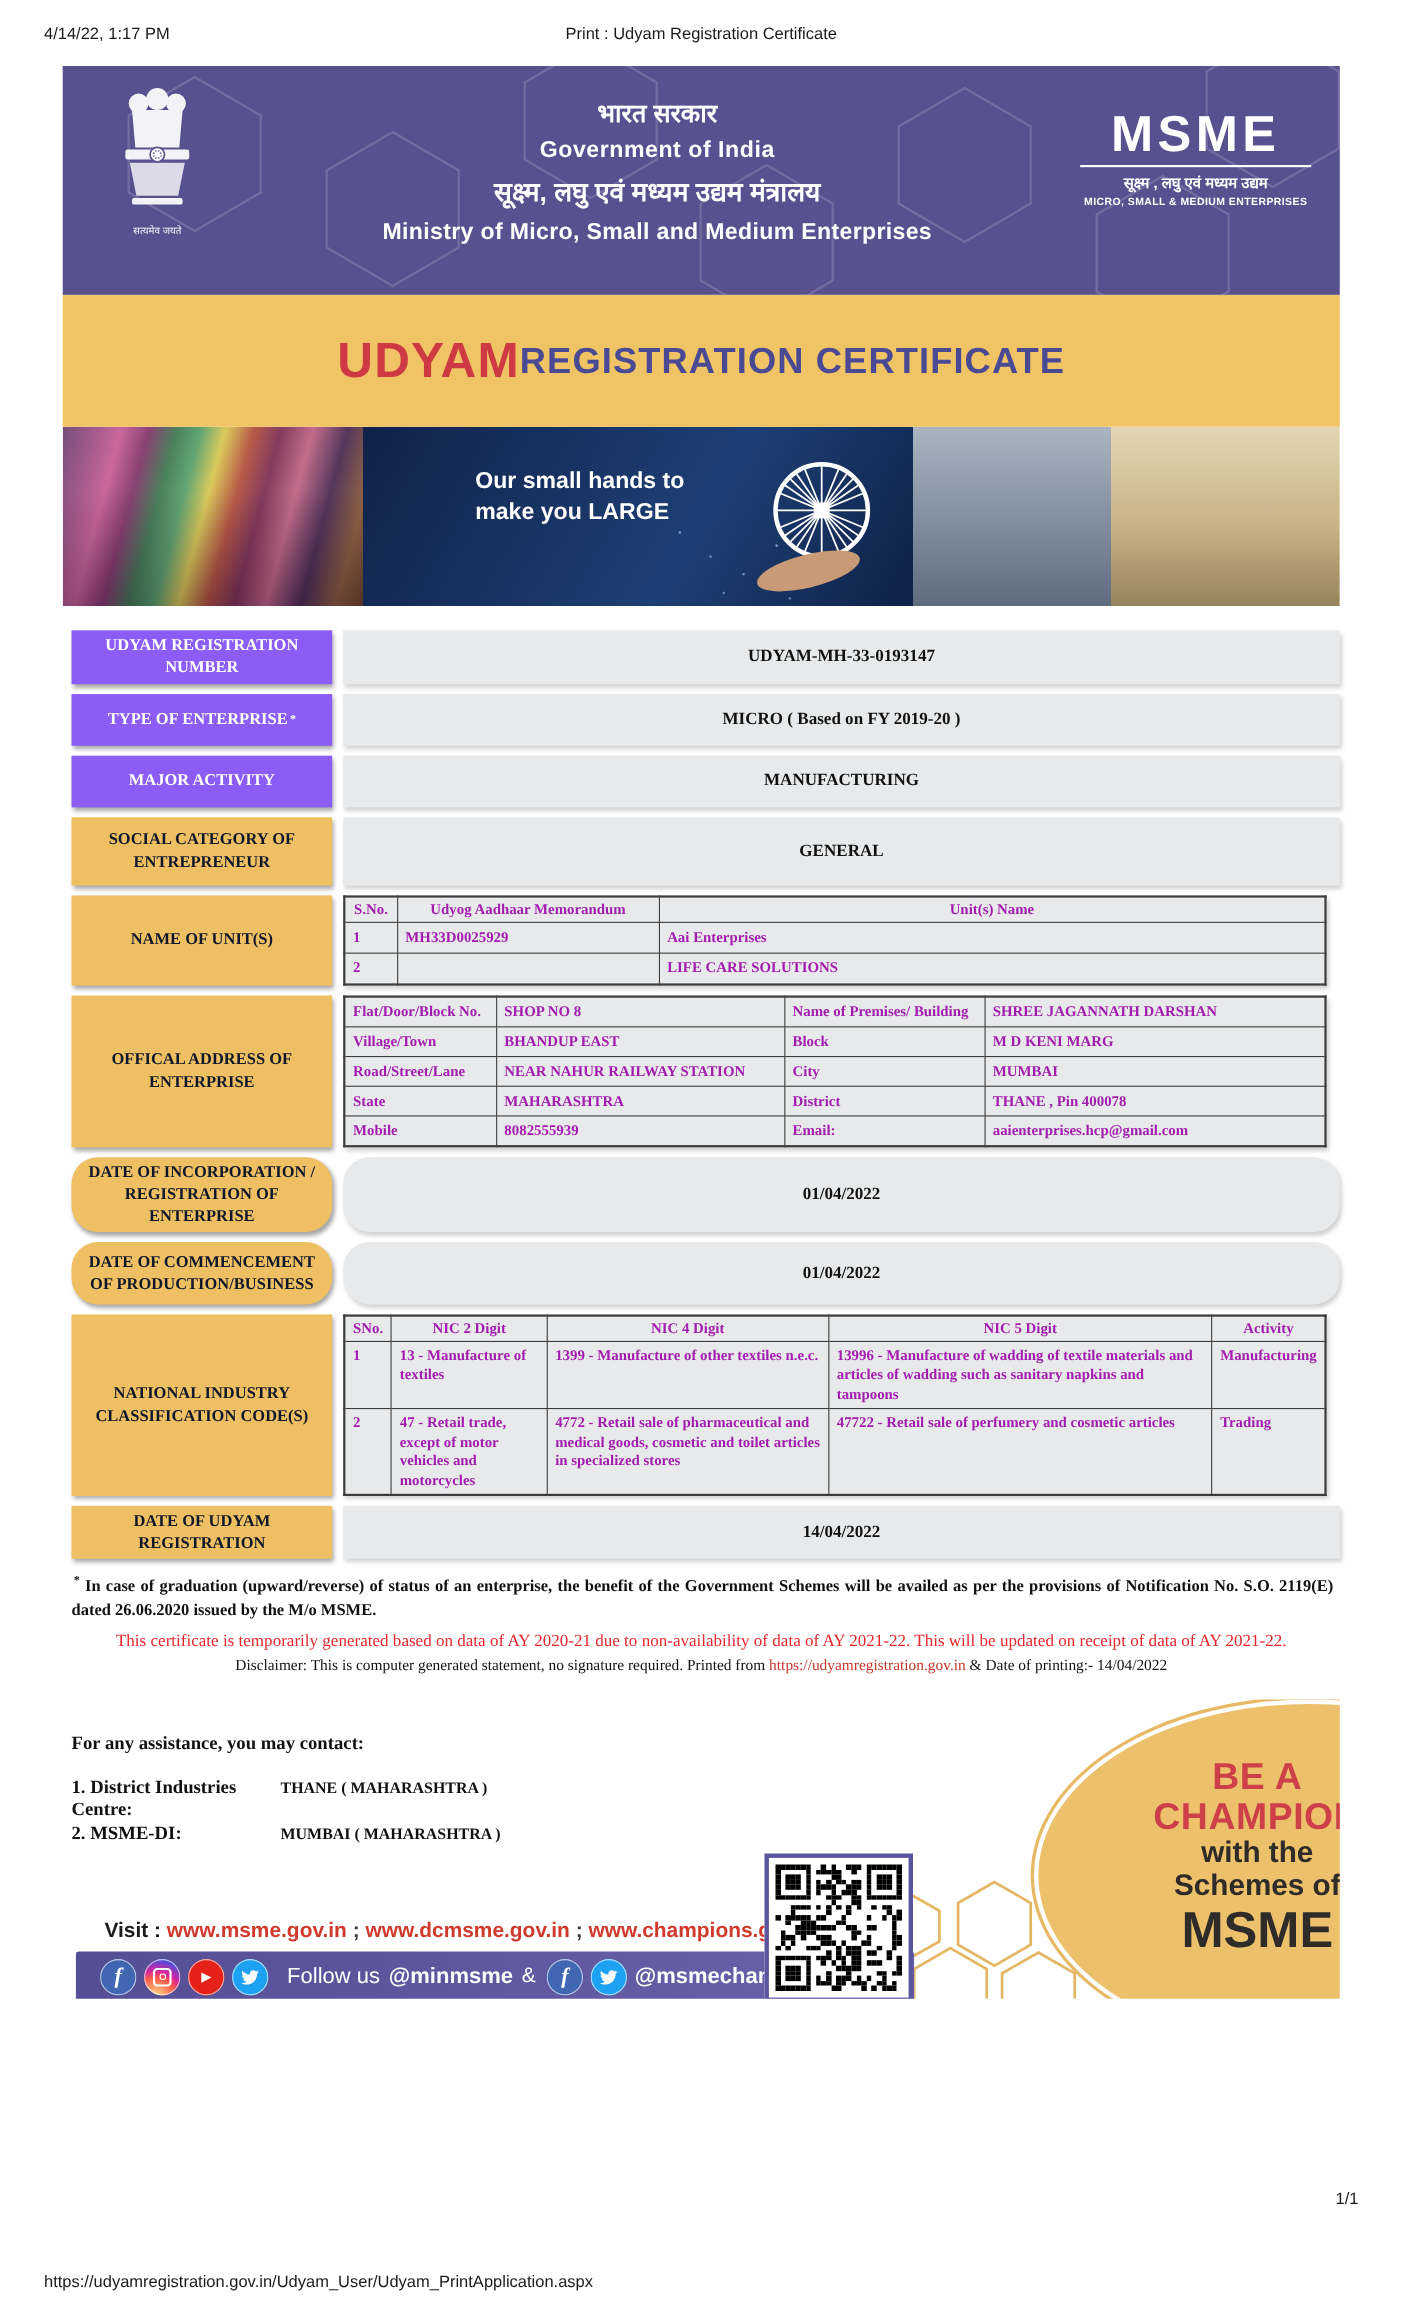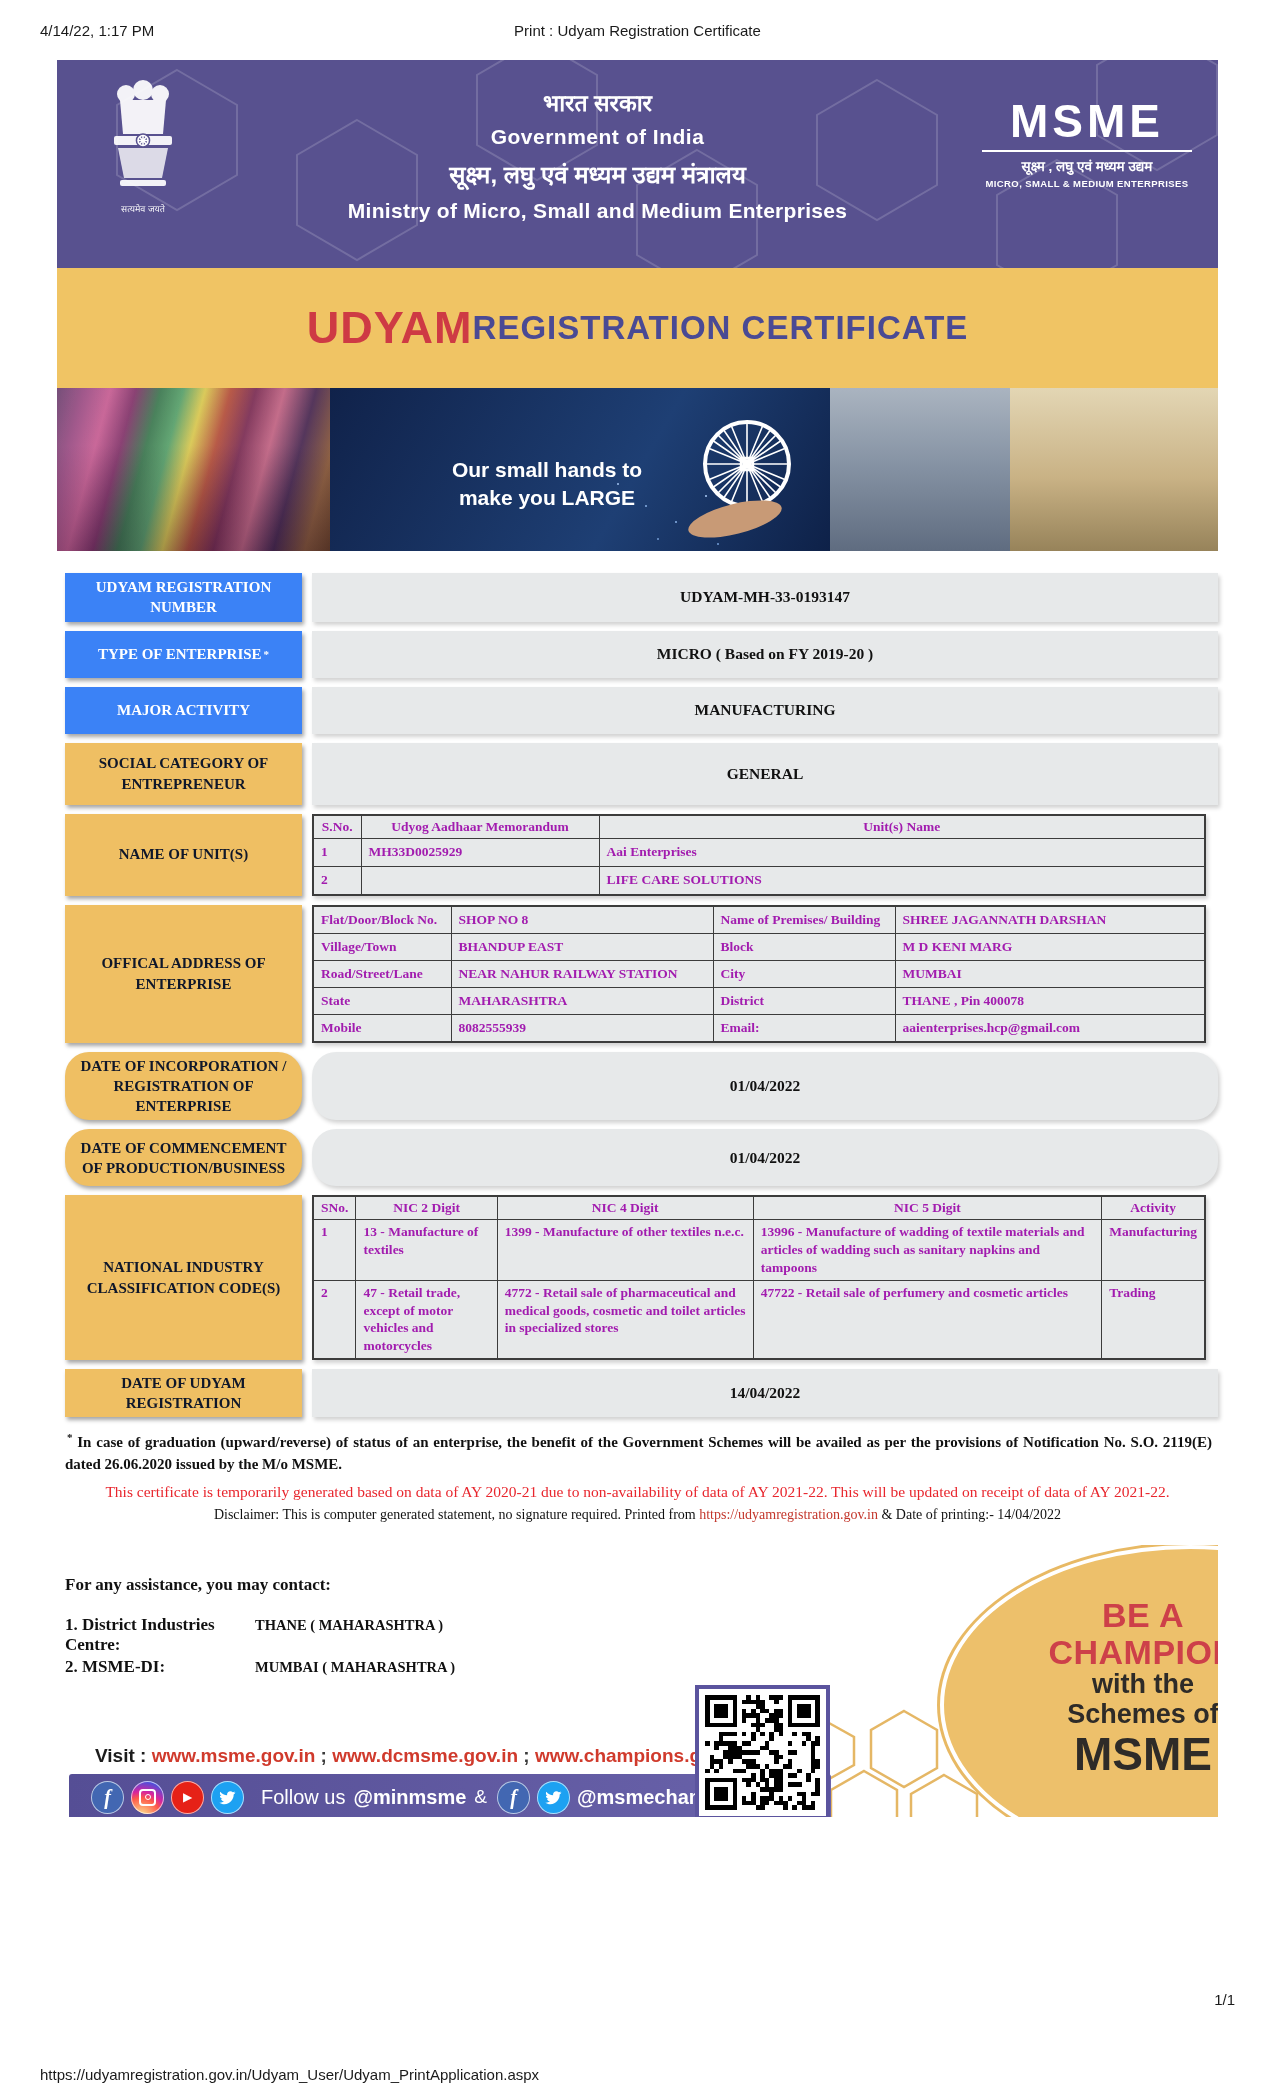--- a/index.html
+++ b/index.html
@@ -40,37 +40,37 @@
   
   .hero{position:relative;height:163px;overflow:hidden;}
   .seg{position:absolute;top:0;bottom:0;}
   .seg-craft{left:0;width:273px;background:
      linear-gradient(0deg, rgba(25,12,35,.28), rgba(255,255,255,.06) 65%),
      linear-gradient(105deg,#6d4471 0%,#9c4f85 9%,#c65f93 17%,#83366b 25%,#3f7a52 33%,
         #59a06b 40%,#d8c751 47%,#b4513d 55%,#7c2f55 63%,#c06483 72%,#4a2a52 82%,#8a5a3a 92%,#6b4226 100%);}
   .seg-navy{left:273px;width:500px;background:linear-gradient(120deg,#10224a,#1e3f74 60%,#0e2148);}
   .seg-office{left:773px;width:180px;background:linear-gradient(#aab4c0 0%,#8794a5 45%,#5f6c80 100%);}
   .seg-farm{left:953px;right:0;background:linear-gradient(#e3d6b4 0%,#c9b285 55%,#97835a 100%);}
-  .tagline{position:absolute;left:375px;top:68px;width:230px;text-align:center;color:#fff;
+  .tagline{position:absolute;left:375px;top:36px;width:230px;color:#fff;
            font-size:21px;font-weight:600;line-height:1.35;}
   .wheel{position:absolute;left:642px;top:28px;}
   .hand{position:absolute;left:630px;top:116px;width:96px;height:30px;background:#c89a76;
         border-radius:50%;transform:rotate(-14deg);}
   .dots{position:absolute;left:560px;top:95px;width:2px;height:2px;background:#7fa0d0;
         box-shadow:28px 22px #6d93c8,58px 38px #6d93c8,88px 12px #87a7d4,118px 44px #6d93c8,
                    148px 24px #87a7d4,40px 55px #5c82b8,100px 60px #5c82b8;}
 
   
   .rows{margin-top:22px;}
   .row{display:flex;margin:0 0 9px 8px;}
   .lbl{width:237px;display:flex;align-items:center;justify-content:center;text-align:center;
        padding:4px 10px;box-sizing:border-box;font-weight:bold;font-size:15px;
        font-family:"Liberation Serif","DejaVu Serif",serif;
        box-shadow:2px 3px 4px rgba(0,0,0,.35);line-height:1.35;}
-  .lbl.purple{background:#3b82f6;color:#fff;}
+  .lbl.purple{background:#8b5cf6;color:#fff;}
   .lbl.yellow{background:#efbf63;color:#0f172a;}
   .val{flex:1;margin-left:10px;margin-right:0;background:#e7e9ea;display:flex;align-items:center;
        justify-content:center;font-weight:bold;font-size:15.5px;color:#111;
        font-family:"Liberation Serif","DejaVu Serif",serif;
        box-shadow:2px 3px 4px rgba(0,0,0,.18);}
   .h47{min-height:47px;} .h62{min-height:62px;} .h57{min-height:57px;border-radius:24px;} .h42{min-height:42px;}
   .twrap{flex:1;margin-left:10px;margin-right:12px;}
   table.inner{width:100%;border-collapse:collapse;background:#e7e9ea;
       font-family:"Liberation Serif","DejaVu Serif",serif;font-size:13.5px;font-weight:bold;color:#a21caf;
       border:2px solid #3c3c3c;box-shadow:2px 3px 4px rgba(0,0,0,.18);}

